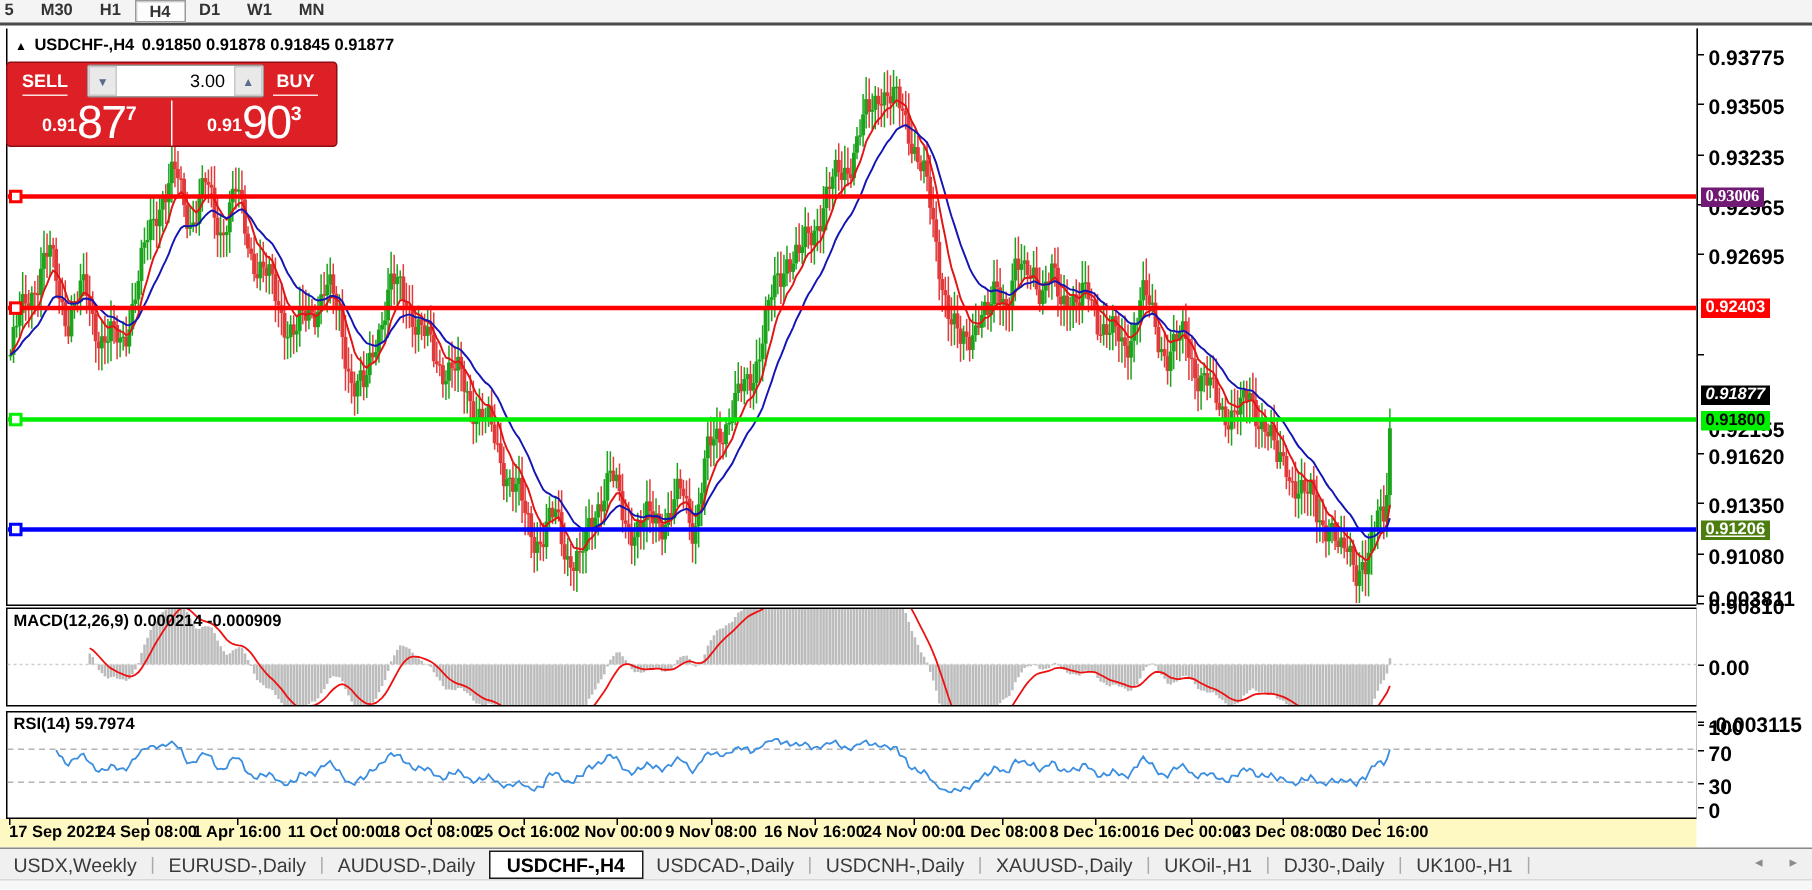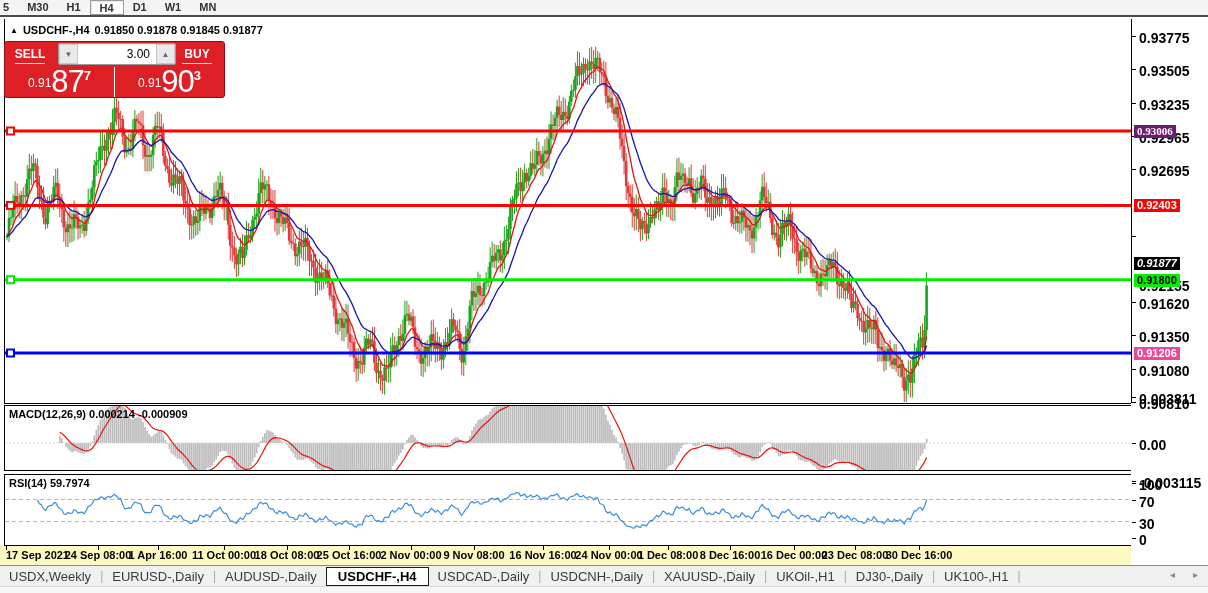--- a/index.html
+++ b/index.html
@@ -36,21 +36,21 @@
   .tw-buy  { width:44px; margin-left:auto; margin-right:5px; }
   .tw-spin { position:absolute; left:53px; top:1px; width:118px; height:22px; background:#fff;
              border:1px solid #9a9a9a; border-radius:2px; display:flex; align-items:stretch; }
   .tw-arrow { width:19px; background:#e9e9e9; color:#5a6b8c; font-size:8px; line-height:20px;
               text-align:center; cursor:pointer; border:1px solid #c9c9c9; }
   .tw-vol { flex:1; border:none; outline:none; text-align:right; padding-right:6px; font-size:12px;
             font-family:"Liberation Sans",sans-serif; color:#000; background:#fff; width:70px; }
   .tw-prices { position:absolute; left:0; top:25px; right:0; bottom:0; display:flex; }
   .tw-price { flex:1; color:#fff; display:flex; align-items:flex-end; justify-content:center; padding-bottom:2px; }
   .tw-price.sell { border-right:1px solid #ffffff; }
-  .pp-prefix { font-size:12px; font-weight:normal; margin-bottom:5px; }
+  .pp-prefix { font-size:12px; font-weight:bold; margin-bottom:5px; }
   .pp-big { font-size:31px; line-height:27px; letter-spacing:-1px; }
   .pp-sup { font-size:13px; font-weight:bold; margin-bottom:12px; }
 
   
   .price-axis { position:absolute; left:1131px; top:19px; width:77px; height:527px; background:#fff; }
   .price-axis .vline { position:absolute; left:0; top:0; width:1px; height:384px; background:#000; }
   .tick-dash { position:absolute; left:1px; width:4px; height:1px; background:#000; }
   .tick-lab  { position:absolute; left:8px; font-size:14px; font-weight:bold; color:#000; white-space:nowrap; }
   .line-lab  { position:absolute; left:3px; font-size:11px; font-weight:bold; padding:0 3px; height:13px; line-height:13px; white-space:nowrap; z-index:4; }
 
@@ -1527,21 +1527,21 @@
       <div class="tick-dash" style="top: 316px;"></div>
       <div class="tick-lab" style="top: 310px;">0.91350</div>
       <div class="tick-dash" style="top: 350px;"></div>
       <div class="tick-lab" style="top: 344px;">0.91080</div>
       <div class="tick-dash" style="top: 383px;"></div>
       <div class="tick-lab" style="top: 377px;">0.90810</div>
       <div class="line-lab" style="top: 238px; background: rgb(0, 0, 0); color: rgb(255, 255, 255); font-style: italic;">0.91877</div>
       <div class="line-lab" style="top: 106px; background: #701a75; color: rgb(255, 255, 255); font-family: Liberation Serif, serif;">0.93006</div>
       <div class="line-lab" style="top: 180px; background: rgb(255, 0, 0); color: rgb(255, 255, 255);">0.92403</div>
       <div class="line-lab" style="top: 255px; background: rgb(0, 238, 0); color: rgb(0, 0, 0);">0.91800</div>
-      <div class="line-lab" style="top: 328px; background: #ec4899; color: rgb(255, 255, 255);">0.91206</div>
+      <div class="line-lab" style="top: 328px; background: #4d7c0f; color: rgb(255, 255, 255); text-decoration: underline;">0.91206</div>
       <div class="tick-dash" style="top: 378px;"></div>
       <div class="tick-lab" style="top: 372px;">0.003811</div>
       <div class="tick-dash" style="top: 424px;"></div>
       <div class="tick-lab" style="top: 418px;">0.00</div>
       <div class="tick-dash" style="top: 462px;"></div>
       <div class="tick-lab" style="top: 456px;">-0.003115</div>
       <div class="tick-dash" style="top: 464px;"></div>
       <div class="tick-lab" style="top: 458px;">100</div>
       <div class="tick-dash" style="top: 481px;"></div>
       <div class="tick-lab" style="top: 475px;">70</div>

